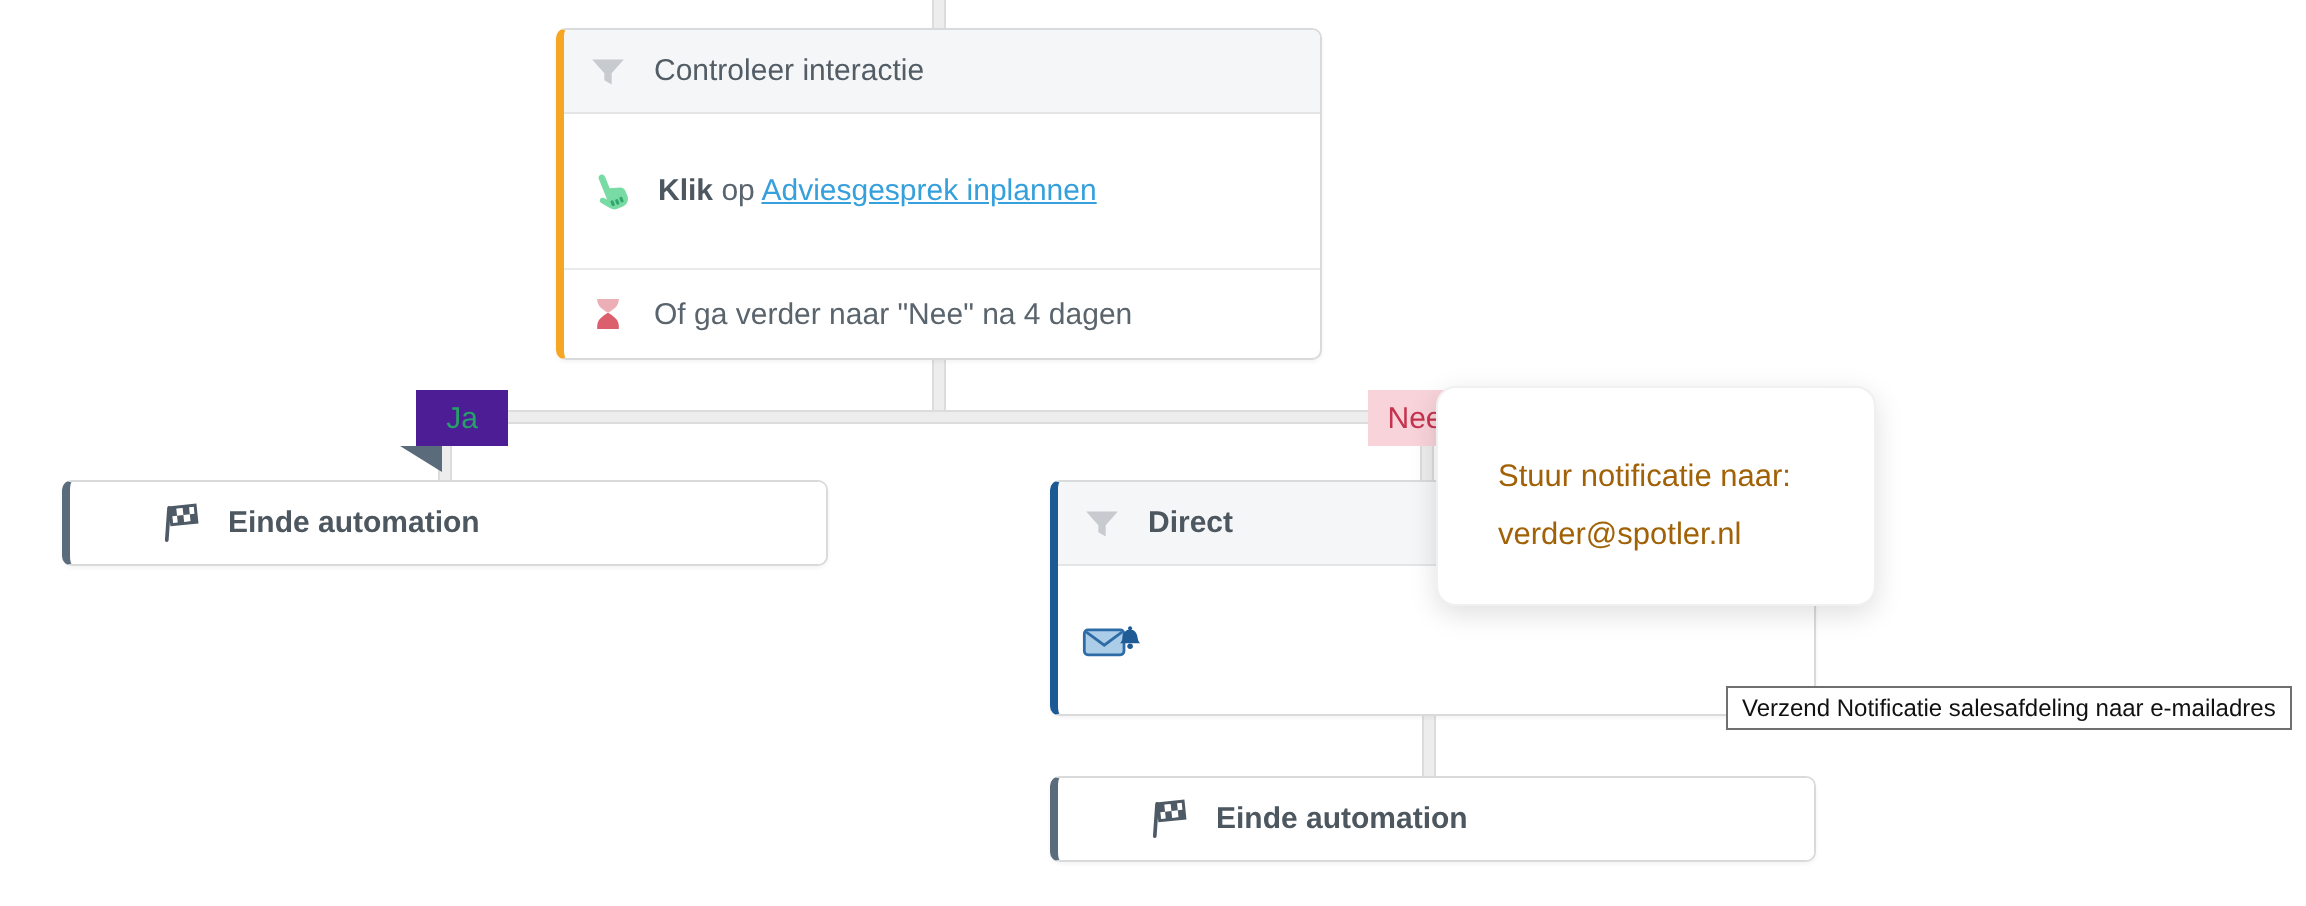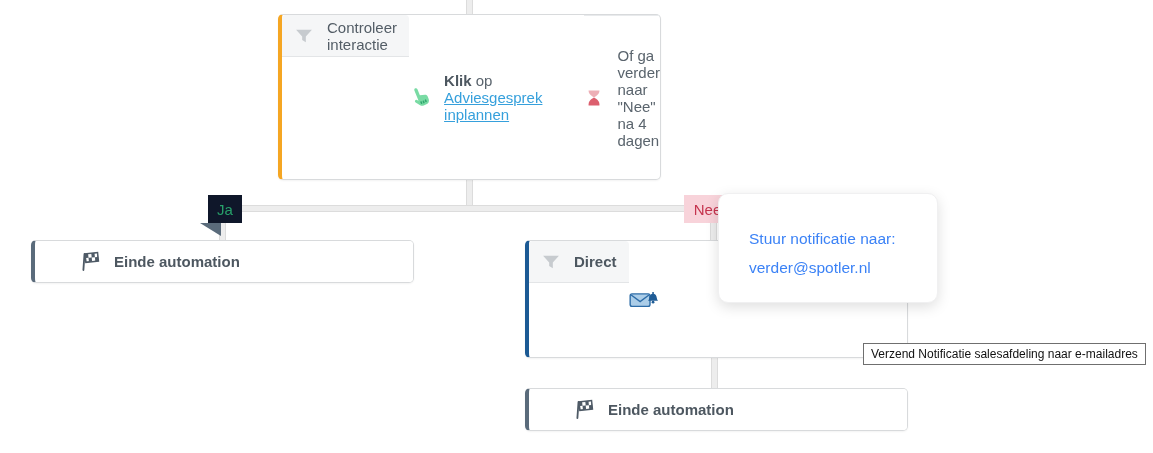--- a/index.html
+++ b/index.html
@@ -8,25 +8,25 @@
   .canvas { position:relative; width:1153px; height:453px; background:#fff; overflow:hidden; }
 
   
   .conn { position:absolute; background:#ededed; z-index:1; }
   .conn.v { width:7px; border-left:1px solid #dcdcdc; border-right:1px solid #dcdcdc; }
   .conn.h { height:7px; border-top:1px solid #dcdcdc; border-bottom:1px solid #dcdcdc; }
 
   
   .node { position:absolute; width:383px; background:#fff; border:1px solid #d8dadc;
           border-left-width:4px; border-radius:5px; z-index:2;
-          box-shadow:0 1px 2px rgba(0,0,0,0.05); display:flex; flex-direction:row; }
+          box-shadow:0 1px 2px rgba(0,0,0,0.05); display:flex; flex-direction:column; }
   .node .hdr { display:flex; align-items:center; gap:13px; padding:0 12px; height:42px;
                background:#f5f6f7; border-bottom:1px solid #e3e5e7; border-radius:4px 4px 0 0;
                flex:0 0 42px; }
-  .node .row { display:flex; align-items:center; gap:13px; padding:0 0; }
+  .node .row { display:flex; align-items:center; gap:13px; padding:0 12px; }
   .node .row + .row { border-top:1px solid #e8eaec; }
   .hdr-title { font-size:15px; color:#535d66; }
   .hdr-title.bold, .b { font-weight:bold; color:#4d5760; }
   .txt { font-size:15px; color:#5a646d; }
   .lnk { color:#36a0dc; text-decoration:underline; cursor:pointer; }
   .lnk.dotted { text-decoration:none; border-bottom:1px dotted #5ab1e2; }
 
   .accent-orange { border-left-color:#f5a623; }
   .accent-blue   { border-left-color:#1c5a94; }
   .accent-slate  { border-left-color:#5a6b7b; }
@@ -36,30 +36,30 @@
   #node-check .row-wait  { flex:0 0 45px; }
   #node-end-left { left:31px;  top:240px; height:43px; }
   #node-direct   { left:525px; top:240px; height:118px; }
   #node-direct .row-send { flex:1; }
   #node-end-bottom { left:525px; top:388px; height:43px; }
   .end-node .hdr { background:#fff; border-bottom:none; border-radius:4px; height:100%; flex:1;margin-left:32px; }
 
   
   .branch-label { position:absolute; height:28px; display:flex; align-items:center;
                   justify-content:center; font-size:15px; z-index:3; }
-  #label-ja  { left:208px; top:195px; width:34px; background:#0f172a; color:#27a06a; }
+  #label-ja  { left:208px; top:195px; width:46px; background:#4c1d95; color:#27a06a; }
   #label-nee { left:684px; top:195px; width:47px; background:#f8d3da; color:#c5344e; }
   #ja-marker { position:absolute; left:200px; top:223px; width:0; height:0; z-index:3;
                border-top:13px solid #5a6b7b; border-left:21px solid transparent; }
 
   
   .popup { position:absolute; left:718px; top:193px; width:220px; height:110px;
            background:#fff; border:1px solid #f0f0f1; border-radius:10px; z-index:4;
            box-shadow:0 4px 14px rgba(0,0,0,0.13); padding:30px 0 0 30px;
-           font-size:15.5px; line-height:29px; color:#3b82f6; }
+           font-size:15.5px; line-height:29px; color:#a16207; }
 
   
   .tooltip { position:absolute; left:863px; top:343px; z-index:5; background:#fff;
              border:1px solid #6f6f6f; color:#111; font-size:12px; padding:3px 7px;
              white-space:nowrap; }
 
   .icon { display:inline-flex; align-items:center; justify-content:center; flex:0 0 auto; }
 </style>
 </head>
 <body>

